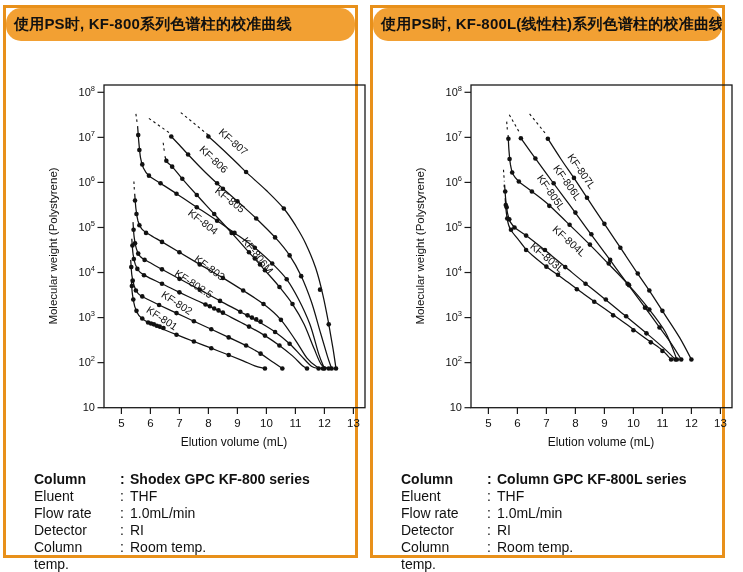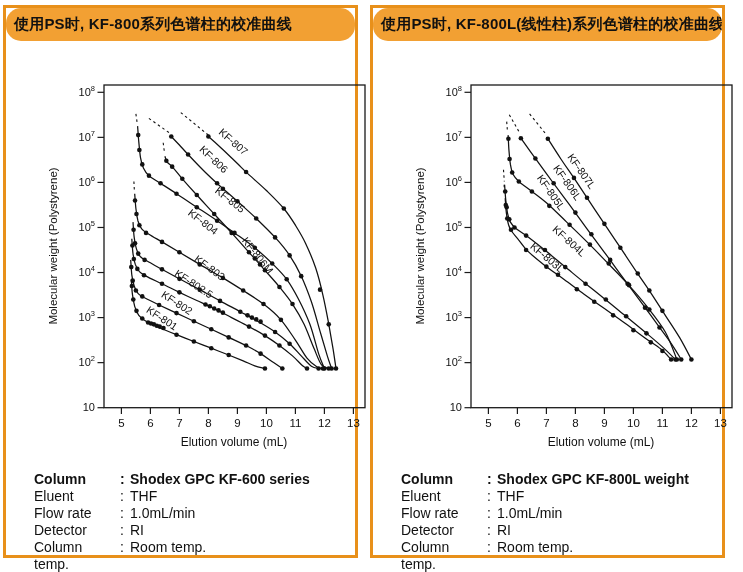--- a/index.html
+++ b/index.html
@@ -198,21 +198,21 @@
           <circle cx="169.29999999999998" cy="307.22375999999997" r="2.3" fill="#111"></circle>
           <circle cx="186.7" cy="313.98231000000004" r="2.3" fill="#111"></circle>
           <circle cx="222.94999999999996" cy="327.49941" r="2.3" fill="#111"></circle>
           <text transform="translate(118.0 280.2) rotate(33)" text-anchor="middle" font-size="10.5" fill="#111">KF-801</text>
         </svg>
     </div>
     <div class="specs">
       <div class="spec-row bold">
         <span>Column</span>
           <span>:</span>
-          <span>Shodex GPC KF-600 series</span>
+          <span>Shodex GPC KF-800 series</span>
       </div>
       <div class="spec-row">
         <span>Eluent</span>
           <span>:</span>
           <span>THF</span>
       </div>
       <div class="spec-row">
         <span>Flow rate</span>
           <span>:</span>
           <span>1.0mL/min</span>
@@ -341,21 +341,21 @@
           <circle cx="241.79999999999998" cy="301.36635" r="2.3" fill="#111"></circle>
           <circle cx="253.39999999999998" cy="309.92718" r="2.3" fill="#111"></circle>
           <circle cx="262.1" cy="318.48801000000003" r="2.3" fill="#111"></circle>
           <text transform="translate(135.9 219.4) rotate(40)" text-anchor="middle" font-size="10.5" fill="#111">KF-803L</text>
         </svg>
     </div>
     <div class="specs">
       <div class="spec-row bold">
         <span>Column</span>
           <span>:</span>
-          <span>Shodex GPC KF-800L weight</span>
+          <span>Column GPC KF-800L series</span>
       </div>
       <div class="spec-row">
         <span>Eluent</span>
           <span>:</span>
           <span>THF</span>
       </div>
       <div class="spec-row">
         <span>Flow rate</span>
           <span>:</span>
           <span>1.0mL/min</span>

